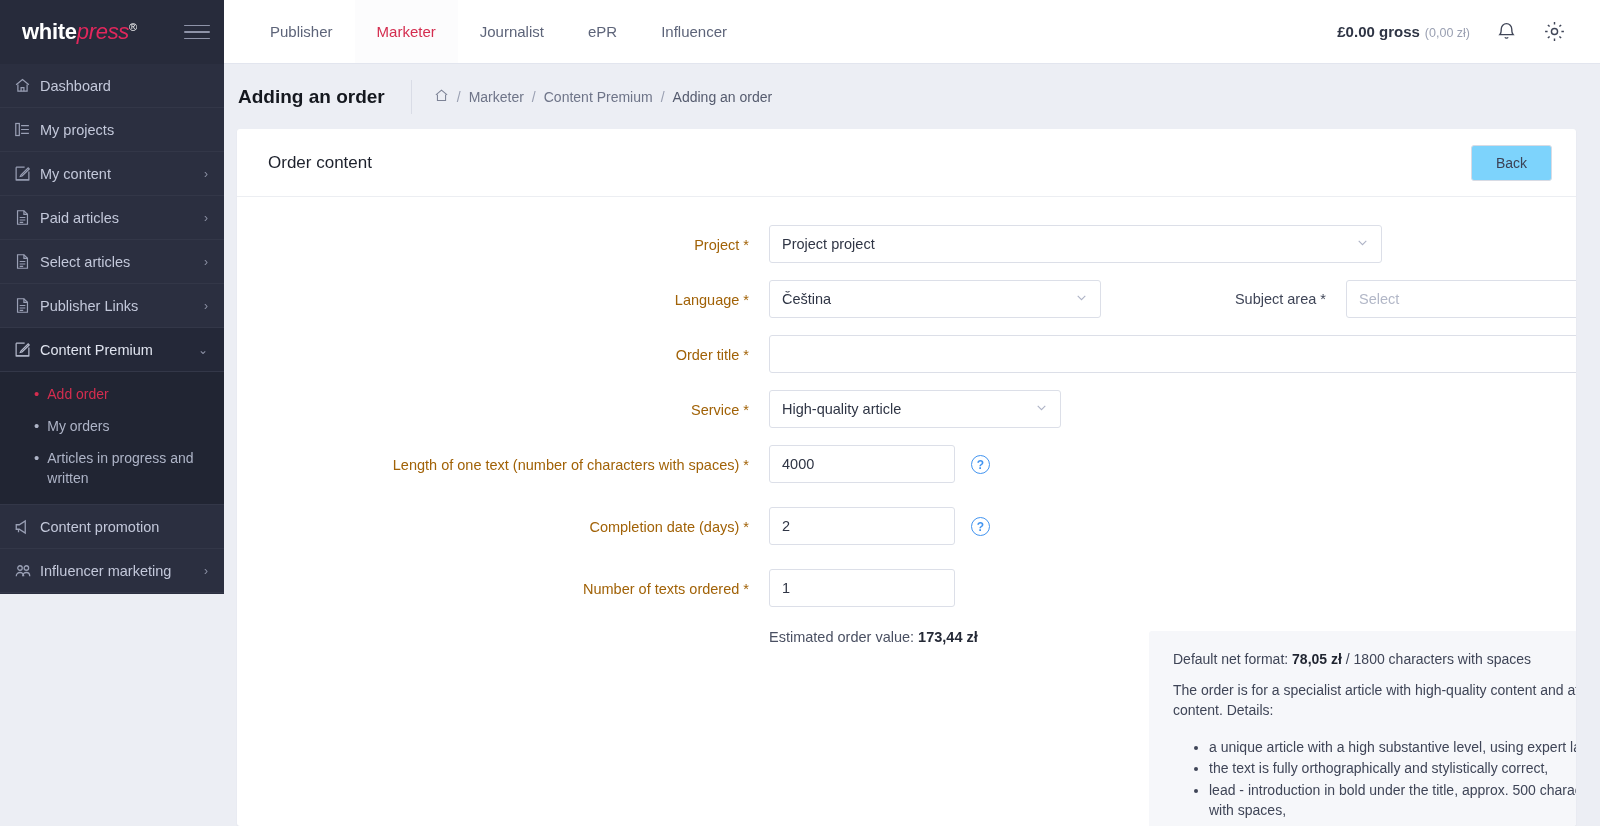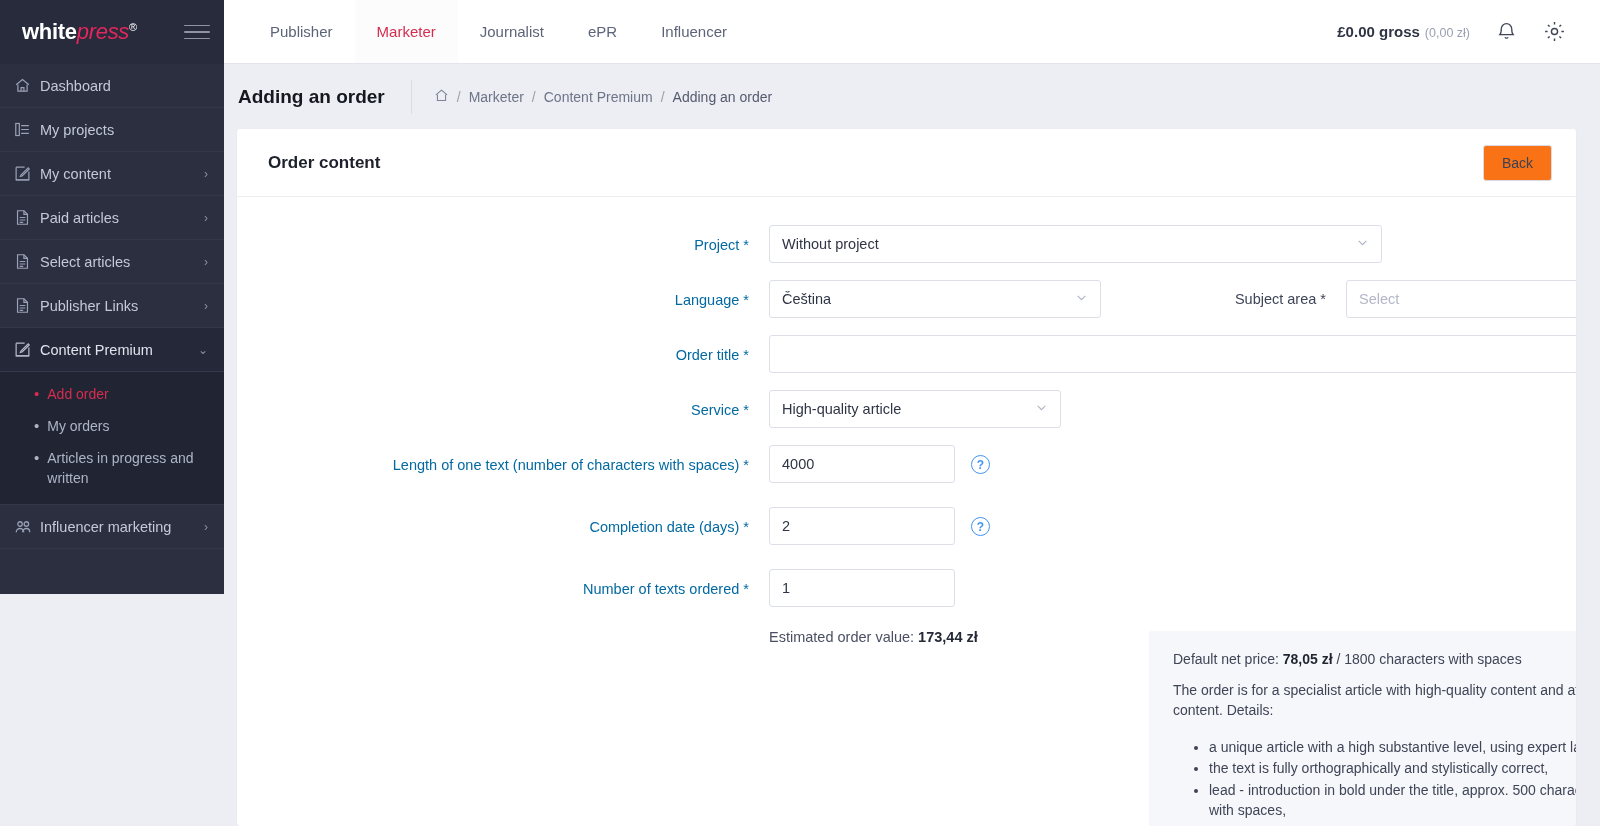--- a/index.html
+++ b/index.html
@@ -96,36 +96,36 @@
     height: 100%;
     box-shadow: 0 1px 2px rgba(30,40,70,0.06);
     display: flex; flex-direction: column; overflow: hidden;
   }
   .card-head {
     height: 68px; flex: 0 0 68px;
     display: flex; align-items: center;
     padding: 0 24px 0 31px;
     border-bottom: 1px solid #eceef2;
   }
-  .card-title { font-size: 17px; font-weight: bold; color: #1d212c; }
+  .card-title { font-size: 17px; font-weight: normal; color: #1d212c; }
   .back-btn {
     margin-left: auto;
-    border: 1px solid #d8dbe4; background: #f97316; border-radius: 3px;
-    padding: 9px 18px; font-size: 14px; color: #3c4256; cursor: pointer;
+    border: 1px solid #d8dbe4; background: #7dd3fc; border-radius: 3px;
+    padding: 9px 24px; font-size: 14px; color: #3c4256; cursor: pointer;
     font-family: "Liberation Sans", sans-serif;
   }
 
   .card-body { flex: 1 1 auto; padding: 28px 0 0 0; overflow: hidden; position: relative; }
 
   
   .frow { display: flex; align-items: flex-start; margin-bottom: 17px; }
   .flabel {
     width: 532px; flex: 0 0 532px;
     text-align: right; padding-right: 20px;
-    font-size: 14.5px; color: #0369a1; line-height: 19px; padding-top: 11px;
+    font-size: 14.5px; color: #a16207; line-height: 19px; padding-top: 11px;
   }
   .fctl { flex: 1 1 auto; display: flex; align-items: flex-start; }
 
   .inp, .sel {
     height: 38px; border: 1px solid #dcdfe8; border-radius: 3px;
     background: #fff; font-size: 14.5px; color: #2f3545;
     padding: 0 12px; display: flex; align-items: center;
     font-family: "Liberation Sans", sans-serif; position: relative;
   }
   .sel { padding-right: 34px; cursor: pointer; justify-content: flex-start; }
@@ -279,20 +279,29 @@
       <div class="sub-item">
         <span class="dot">•</span>
         <span class="txt">My orders</span>
       </div>
       <div class="sub-item">
         <span class="dot">•</span>
         <span class="txt">Articles in progress and written</span>
       </div>
     </div>
 
+    <div class="nav-item">
+      <span class="ic">
+        <svg width="18" height="18" viewBox="0 0 24 24" fill="none" stroke="#9aa0b5" stroke-width="1.7">
+            <path d="M3 9v6h4l8 5V4L7 9H3z"></path>
+            <path d="M6 15v4"></path>
+          </svg>
+      </span>
+      <span class="lbl">Content promotion</span>
+    </div>
 
     <div class="nav-item">
       <span class="ic">
         <svg width="18" height="18" viewBox="0 0 24 24" fill="none" stroke="#9aa0b5" stroke-width="1.7">
             <circle cx="8" cy="8" r="3"></circle>
             <circle cx="16.5" cy="8" r="3"></circle>
             <path d="M3 19c0-3 2.4-5 5-5s5 2 5 5"></path>
             <path d="M11.5 19c0-3 2.4-5 5-5s4.5 2 4.5 5"></path>
           </svg>
       </span>
@@ -368,21 +377,21 @@
         <div class="card-title">Order content</div>
         <button class="back-btn">Back</button>
       </div>
 
       <div class="card-body">
 
         <div class="frow">
           <div class="flabel">Project *</div>
           <div class="fctl">
             <div class="sel w-project">
-              <span>Without project</span>
+              <span>Project project</span>
               <span class="caret">
                 <svg width="13" height="13" viewBox="0 0 24 24" fill="none" stroke="#aeb3c6" stroke-width="2">
                     <path d="M5 9l7 7 7-7"></path>
                   </svg>
               </span>
             </div>
           </div>
         </div>
 
         <div class="frow">
@@ -459,21 +468,21 @@
           <div class="fctl">
             <div class="estimate">
               <span>Estimated order value:</span>
               <b>173,44 zł</b>
             </div>
           </div>
         </div>
 
         <div id="infopanel">
           <div class="p1">
-            <span>Default net price:</span>
+            <span>Default net format:</span>
             <b>78,05 zł</b>
             <span>/ 1800 characters with spaces</span>
           </div>
           <div class="p2">The order is for a specialist article with high-quality content and attractive content. Details:</div>
           <ul>
             <li>a unique article with a high substantive level, using expert language,</li>
             <li>the text is fully orthographically and stylistically correct,</li>
             <li>lead - introduction in bold under the title, approx. 500 characters with spaces,</li>
             <li>subheadings in the text in the format of headings H2, or H3 (hierarchically),</li>
 

